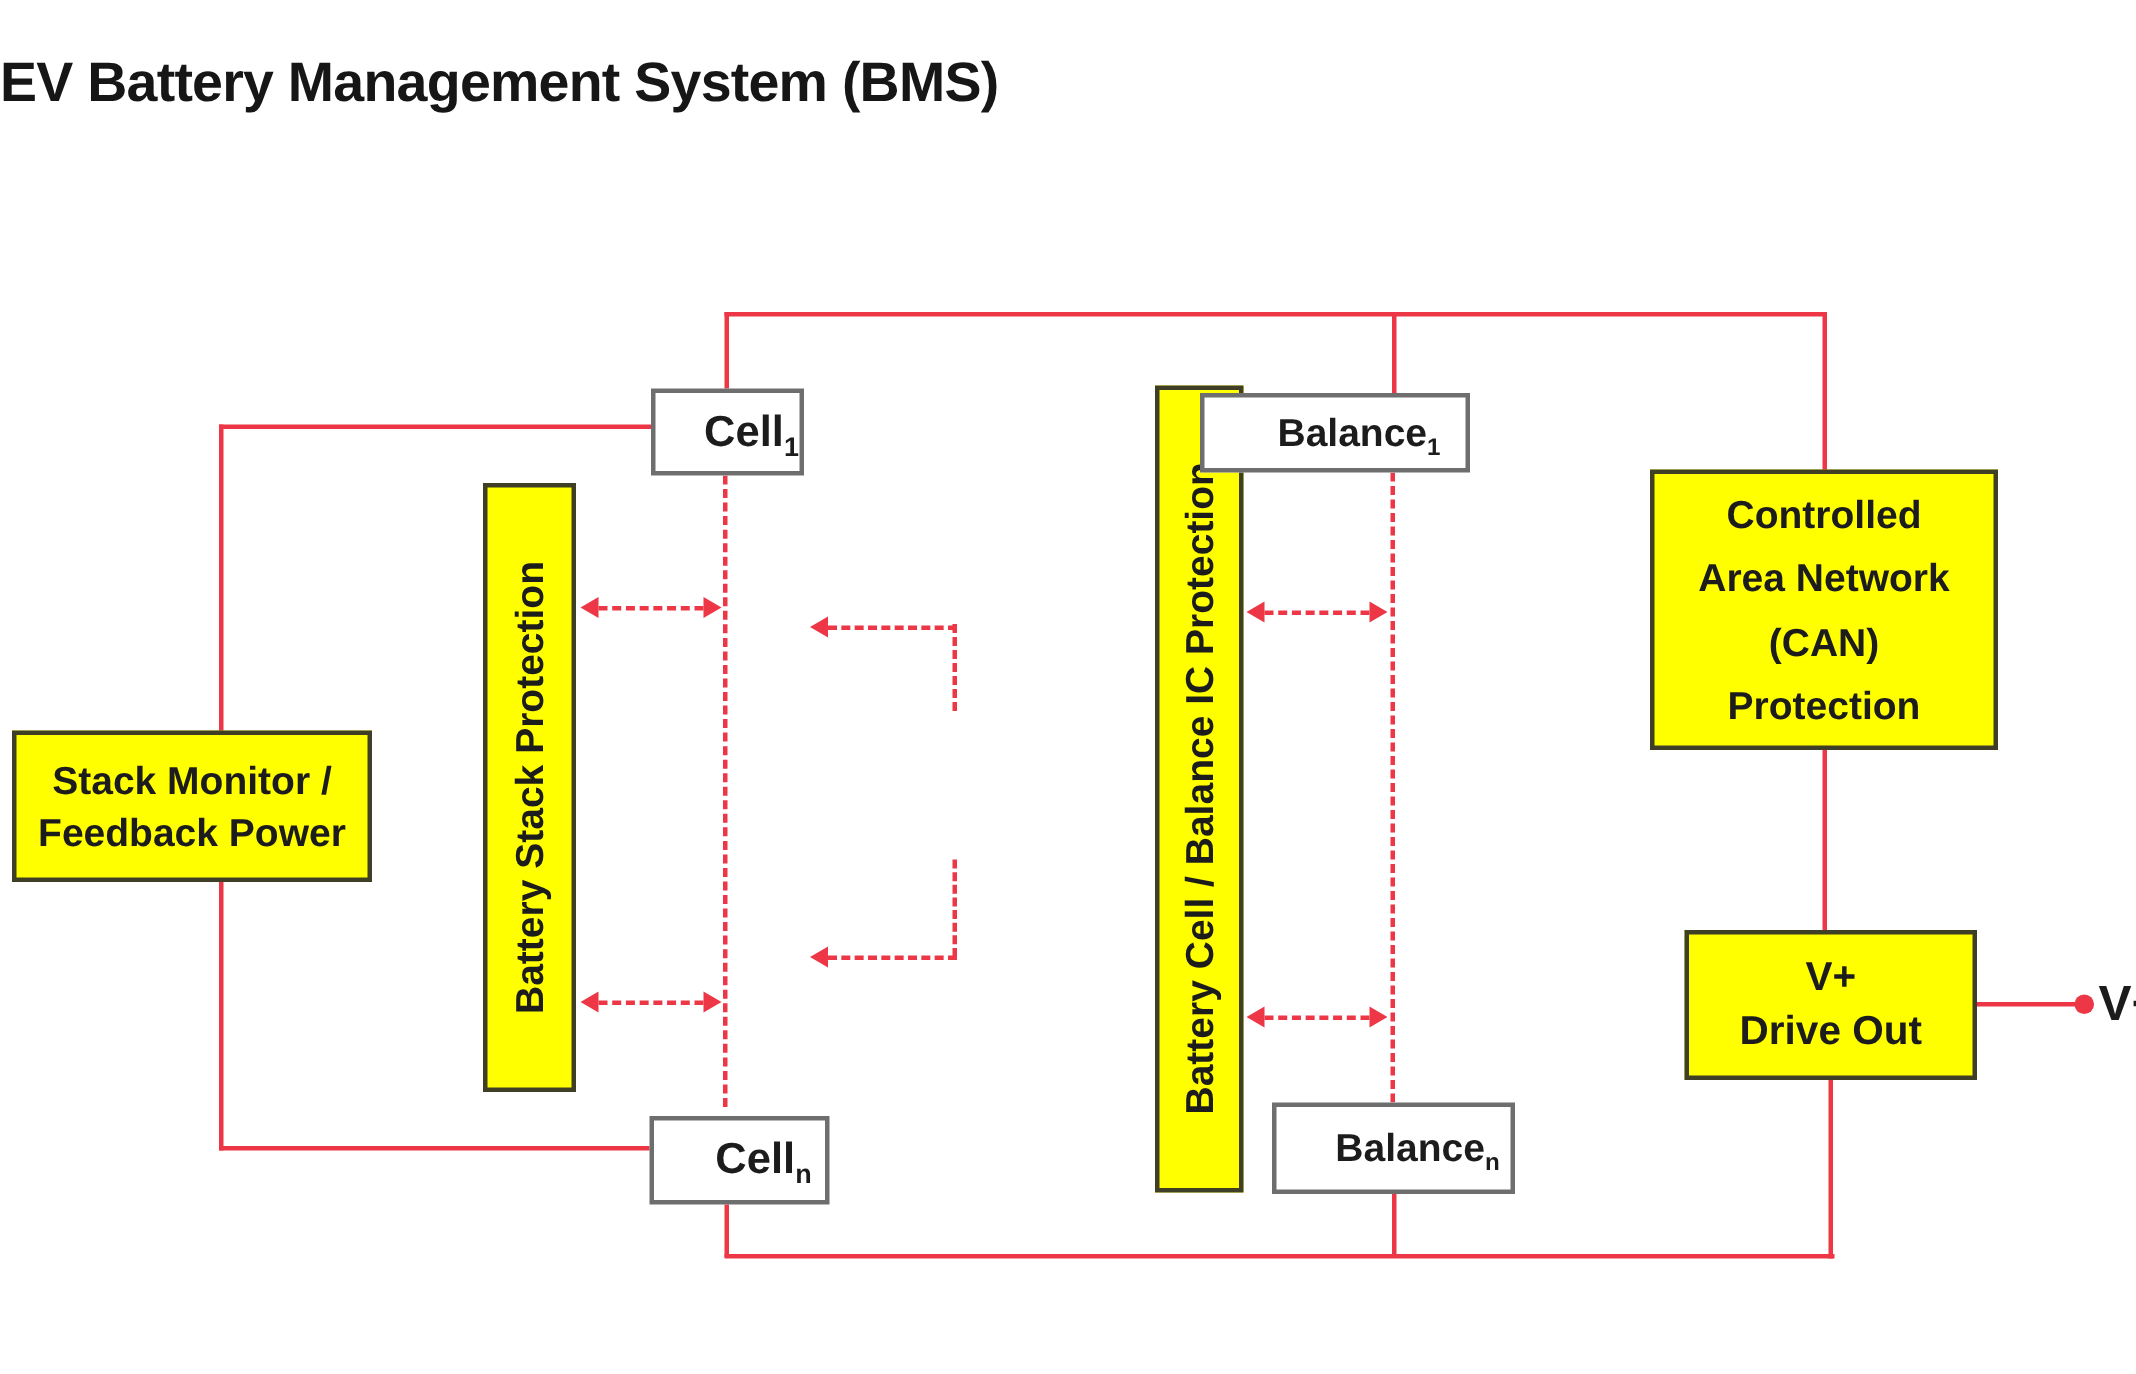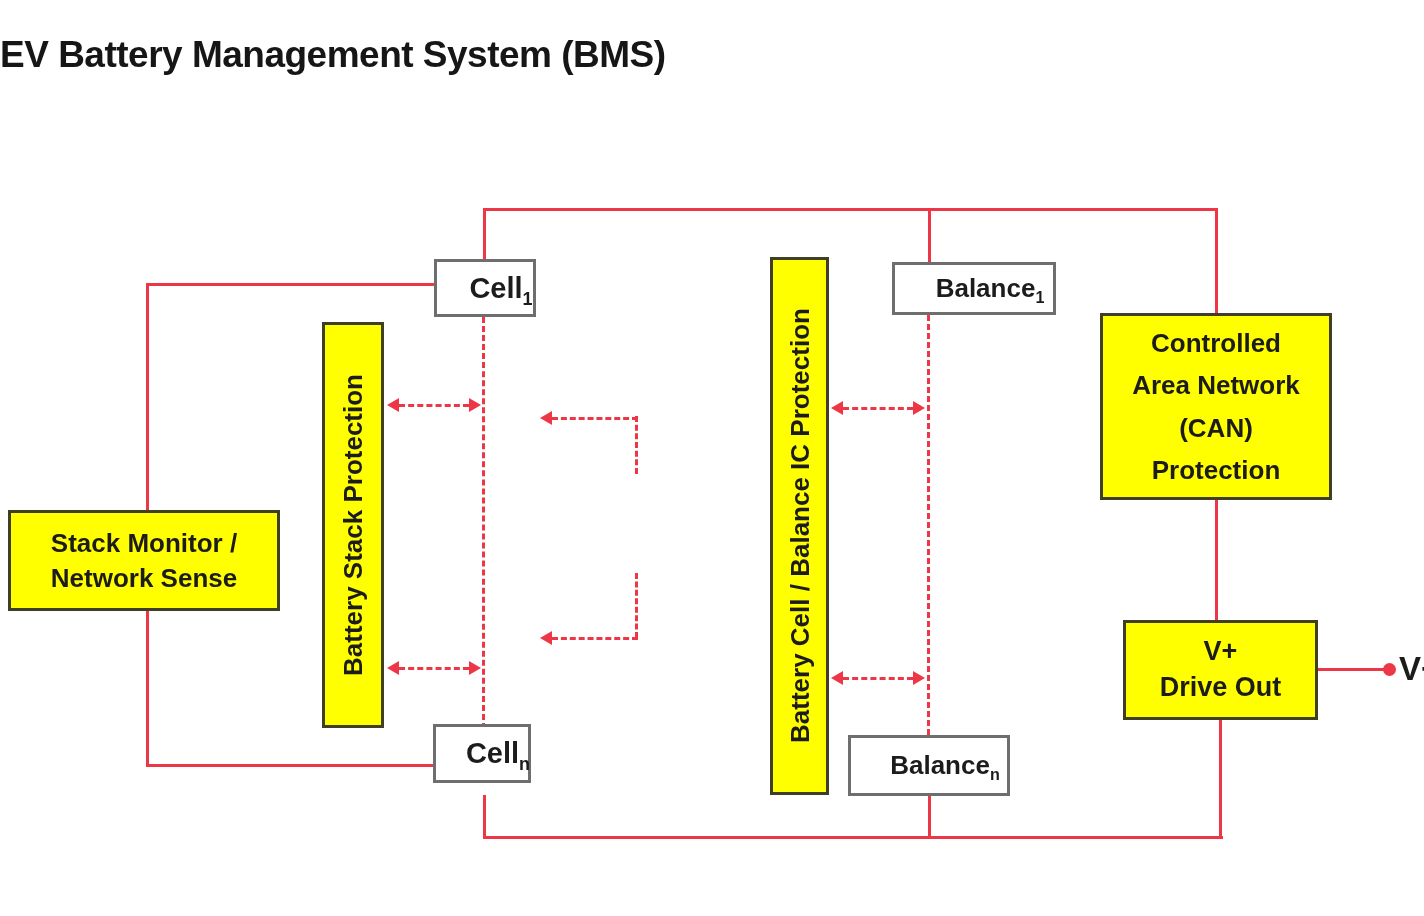--- a/index.html
+++ b/index.html
@@ -91,43 +91,43 @@
   <div class="darrow" style="left:540px;top:411px;width:98px">
     <div class="tri tri-l"></div>
     <div class="dline"></div>
   </div>
   <div class="wire-dash-v" style="left:635px;top:573px;height:65px"></div>
   <div class="darrow" style="left:540px;top:631px;width:98px">
     <div class="tri tri-l"></div>
     <div class="dline"></div>
   </div>
 
-  <div class="node yellow" style="left:8px;top:510px;width:272px;height:101px;font-size:26px">
+  <div class="node yellow" style="left:8px;top:487px;width:240px;height:101px;font-size:26px">
     <div>Stack Monitor /</div>
-    <div>Network Sense</div>
+    <div>Feedback Power</div>
   </div>
 
   <div class="node yellow vertical" style="left:322px;top:322px;width:62px;height:406px;font-size:26px">
     <span>Battery Stack Protection</span>
   </div>
 
   <div class="node white" style="left:434px;top:259px;width:102px;height:58px;font-size:29px">
     <div><span>Cell</span><sub>1</sub></div>
   </div>
 
-  <div class="node white" style="left:433px;top:724px;width:98px;height:59px;font-size:29px">
+  <div class="node white" style="left:433px;top:744px;width:120px;height:59px;font-size:29px">
     <div><span>Cell</span><sub>n</sub></div>
   </div>
 
 
   <div class="node yellow vertical" style="left:770px;top:257px;width:59px;height:538px;font-size:26px">
     <span>Battery Cell / Balance IC Protection</span>
   </div>
 
-  <div class="node white" style="left:892px;top:262px;width:164px;height:53px;font-size:26px">
+  <div class="node white" style="left:800px;top:262px;width:180px;height:53px;font-size:26px">
     <div><span>Balance</span><sub>1</sub></div>
   </div>
 
   <div class="node yellow" style="left:1100px;top:313px;width:232px;height:187px;font-size:26px;line-height:1.62">
     <div>Controlled</div>
     <div>Area Network</div>
     <div>(CAN)</div>
     <div>Protection</div>
   </div>
 

